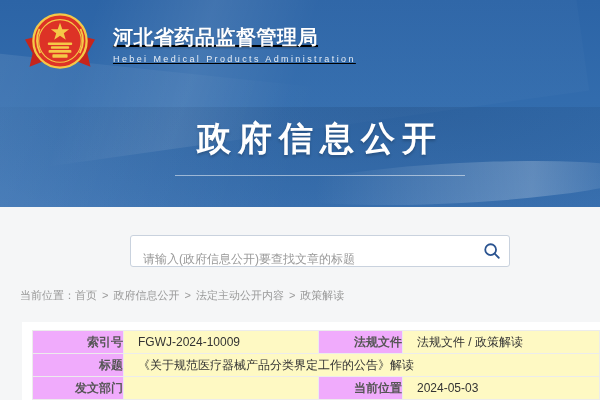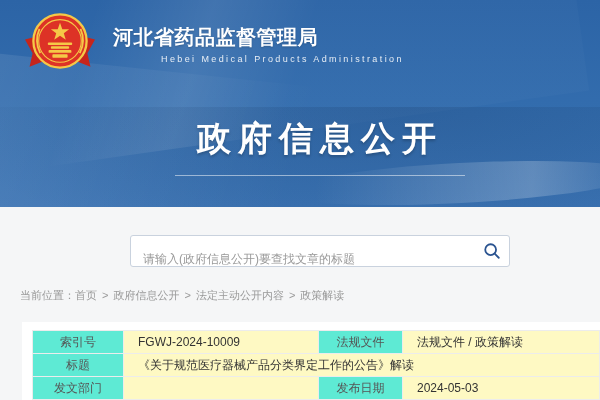--- a/index.html
+++ b/index.html
@@ -35,28 +35,28 @@
     position:absolute; bottom:4px; right:-40px; width:360px; height:40px;
     background:linear-gradient(95deg, rgba(255,255,255,0) 10%, rgba(255,255,255,0.22) 70%, rgba(255,255,255,0.05) 95%);
     transform:rotate(-3deg); border-radius:50%;
   }
 
   .site-header {
     position:absolute; top:9px; left:13px;
     display:flex; align-items:center;
   }
   .emblem { width:94px; height:70px; flex:0 0 auto; }
-  .site-title-block { margin-left:6px; }
+  .site-title-block { margin-left:6px;text-decoration:underline; }
   .site-title {
     color:#ffffff; font-size:20px; font-weight:bold; letter-spacing:0.5px;
     text-shadow:0 1px 2px rgba(0,0,0,0.18); line-height:26px;
   }
   .site-subtitle {
     color:rgba(255,255,255,0.88); font-size:9px; letter-spacing:2.4px;
-    margin-top:4px; line-height:11px;margin-left:48px;
+    margin-top:4px; line-height:11px;
   }
 
   .banner-title-wrap {
     position:absolute; top:116px; left:0; width:640px; text-align:center;
   }
   .banner-title {
     color:#ffffff; font-size:34px; font-weight:bold; letter-spacing:7px;
     text-shadow:0 2px 3px rgba(0,0,0,0.22);
   }
   .banner-underline {
@@ -96,21 +96,21 @@
   }
   table.info-table {
     border-collapse:collapse; table-layout:fixed;
     margin:8px 0 0 10px; width:568px;
   }
   .info-table td {
     border:1px solid #ececec; height:23px; font-size:12px;
     overflow:hidden; white-space:nowrap;
   }
   .info-table td.lbl {
-    background:#5eead4; color:#555; text-align:center; font-weight:normal;
+    background:#f0abfc; color:#555; text-align:right; font-weight:bold;
   }
   .info-table td.val { color:#333; padding-left:14px; background:#fef9c3; }
 </style>
 </head>
 <body>
 
 <div class="page">
 
   <div class="top-banner">
     <div class="streak1"></div>
@@ -178,20 +178,20 @@
         <td class="lbl">法规文件</td>
         <td class="val">法规文件 / 政策解读</td>
       </tr>
       <tr>
         <td class="lbl">标题</td>
         <td class="val" colspan="3">《关于规范医疗器械产品分类界定工作的公告》解读</td>
       </tr>
       <tr>
         <td class="lbl">发文部门</td>
         <td class="val"></td>
-        <td class="lbl">发布日期</td>
+        <td class="lbl">当前位置</td>
         <td class="val">2024-05-03</td>
       </tr>
     </tbody>
       </table>
   </div>
 
 </div>
 
 </body></html>

